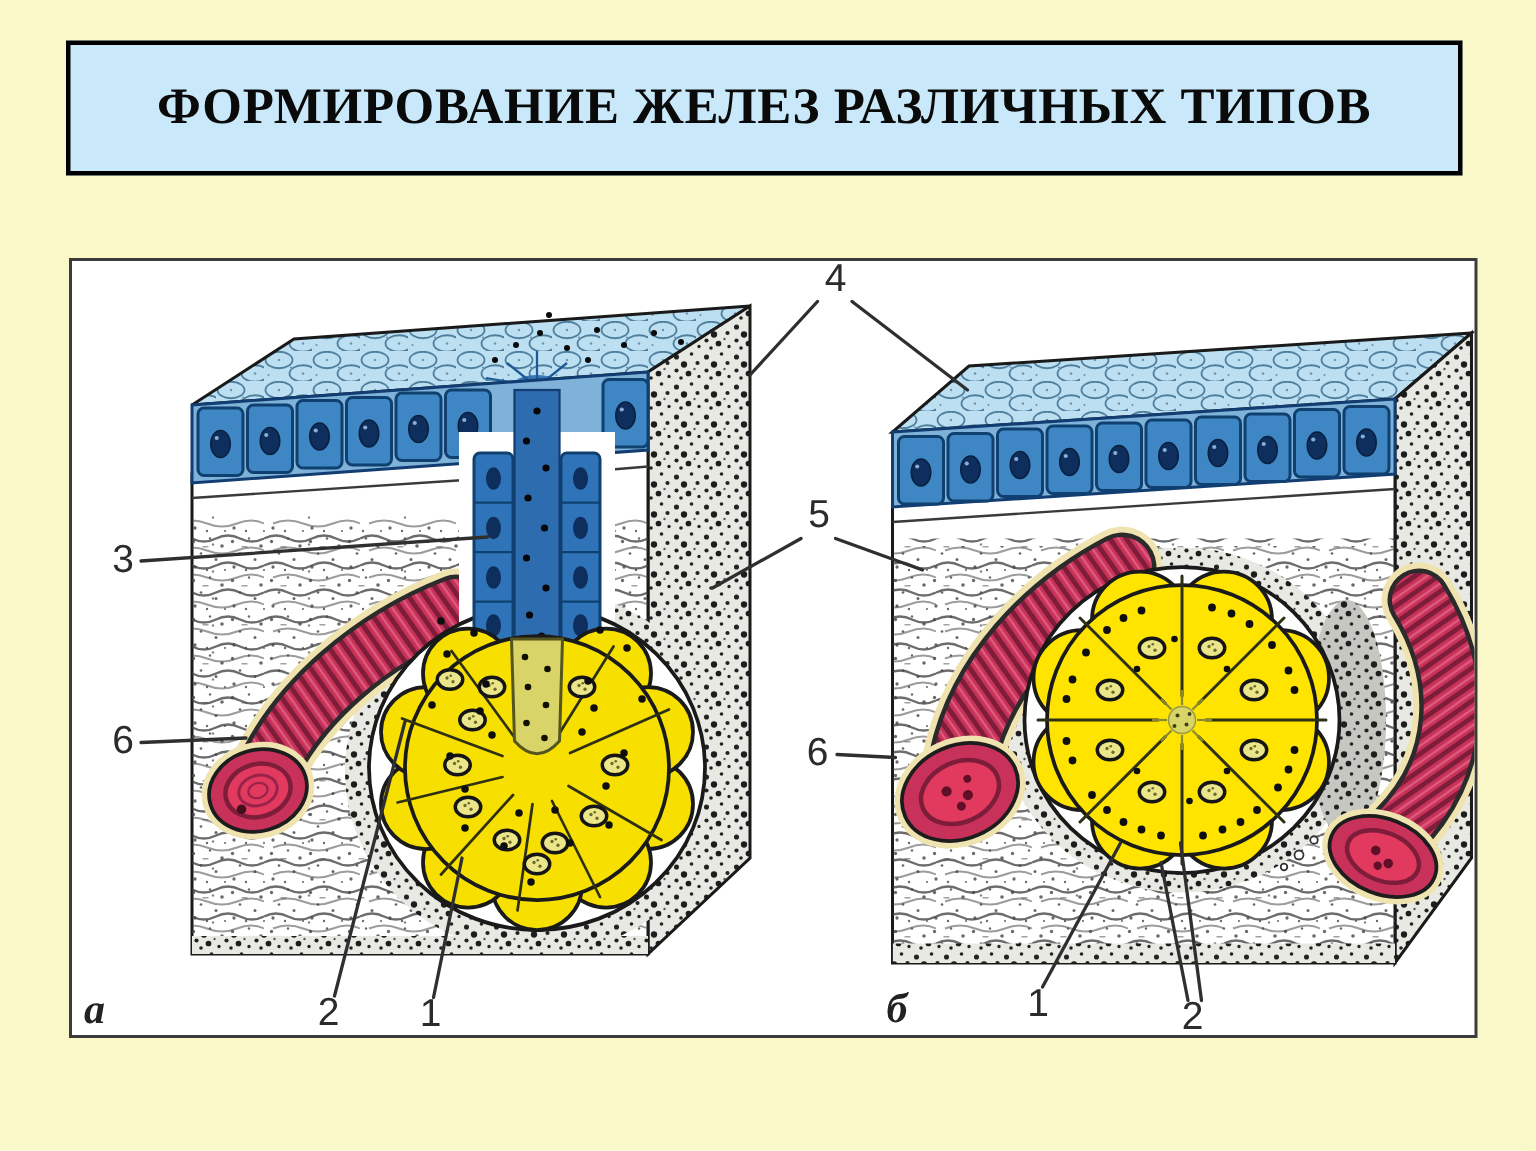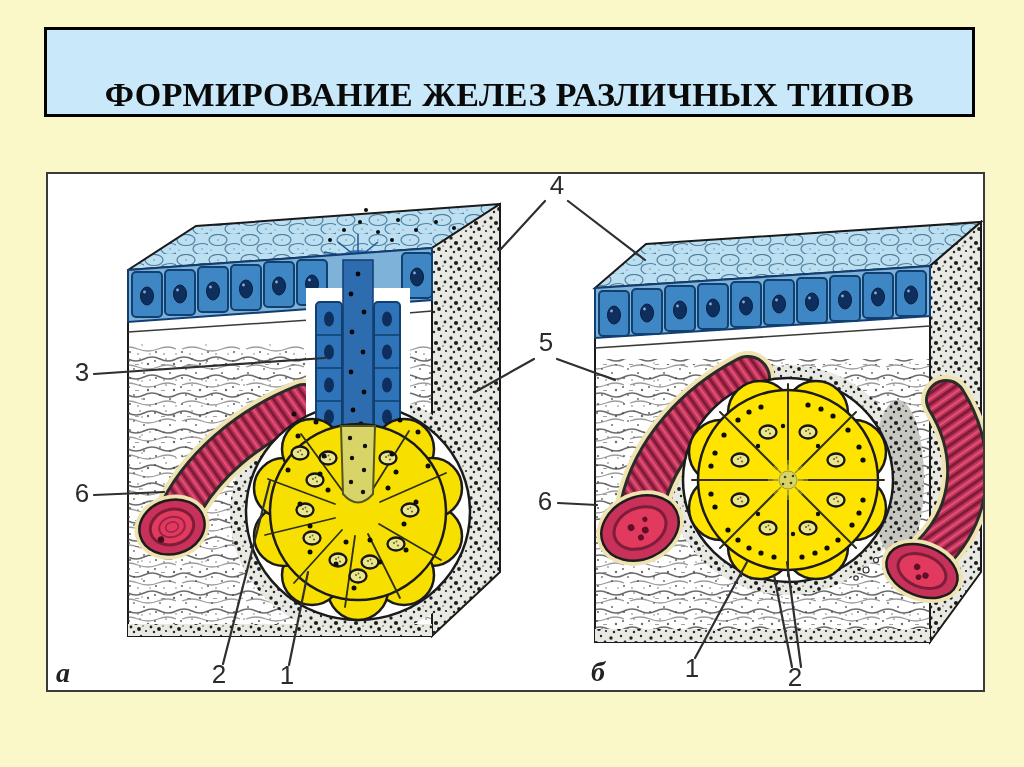--- a/index.html
+++ b/index.html
@@ -1,19 +1,19 @@
 <!DOCTYPE html>
 <html><head>
 <meta charset="utf-8">
 <style>
   html,body{margin:0;padding:0;}
   body{width:1024px;height:767px;background:#FAF8C8;position:relative;overflow:hidden;
        font-family:"Liberation Sans",sans-serif;}
   .title-box{position:absolute;left:44px;top:27px;width:925px;height:84px;
-       background:#C9E9FA;border:3px solid #000;display:flex;align-items:flex-end;justify-content:center;}
+       background:#C9E9FA;border:3px solid #000;display:flex;align-items:center;justify-content:center;}
   .title-box span{font-family:"Liberation Serif",serif;font-weight:bold;font-size:34px;
        letter-spacing:.5px;color:#0a0a0a;white-space:nowrap;}
   .figure{position:absolute;left:46px;top:172px;width:935px;height:516px;background:#fff;
        border:2px solid #3b3b3b;}
   .figure svg{display:block;}
   text.num{font-family:"Liberation Sans",sans-serif;font-size:26px;fill:#2b2b2b;}
   text.letter{font-family:"Liberation Serif",serif;font-style:italic;font-weight:bold;
        font-size:28px;fill:#222;}
   .leader{stroke:#2f2f2f;stroke-width:2.2;stroke-linecap:round;fill:none;}
 </style>

